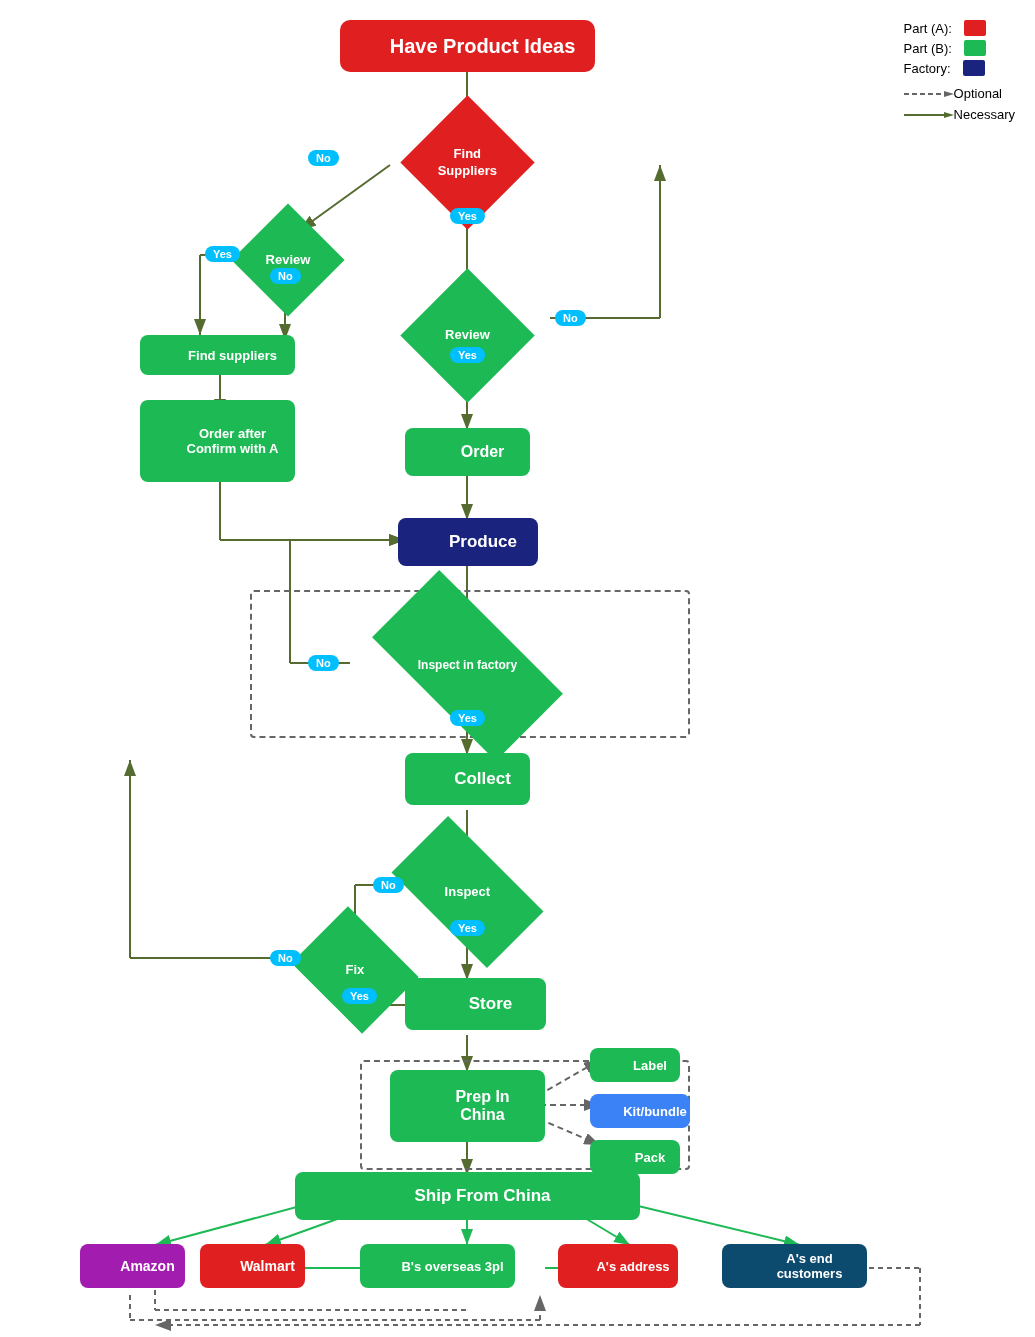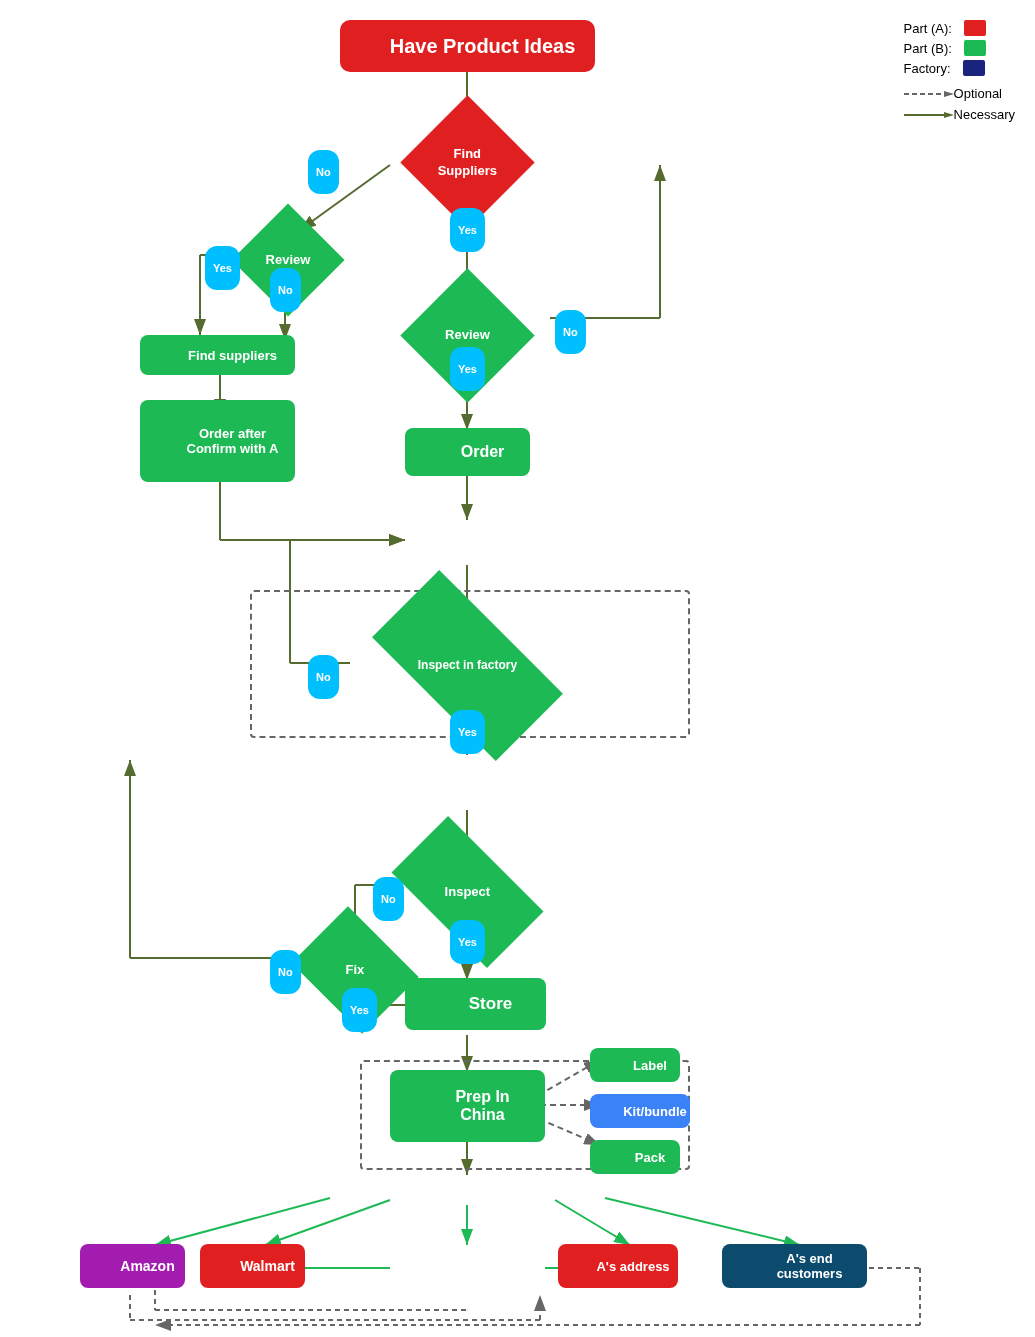--- a/index.html
+++ b/index.html
@@ -36,21 +36,21 @@
       line-height: 1.3;
     }
     
     .badge {
       position: absolute;
       background: #00BFFF;
       color: white;
       font-size: 11px;
       font-weight: bold;
       border-radius: 12px;
-      padding: 16px 8px;
+      padding: 2px 8px;
       white-space: nowrap;
     }
     
     
     #legend {
       position: absolute;
       top: 20px;
       right: 20px;
       font-size: 13px;
     }
@@ -237,26 +237,32 @@
 
   <div class="node rect-node" style="left:140px; top:400px; width:155px; height:82px; background:#1DB954; font-size:13px;">
     <span style="white-space:pre-line; text-align:center;">Order after
 Confirm with A</span>
   </div>
 
   <div class="node rect-node" style="left:405px; top:428px; width:125px; height:48px; background:#1DB954; font-size:16px;">
     <span>Order</span>
   </div>
 
+  <div class="node rect-node" style="left:398px; top:518px; width:140px; height:48px; background:#1A237E; font-size:17px;">
+    <span>Produce</span>
+  </div>
 
   <div style="position:absolute; left:250px; top:590px; width:440px; height:148px; border:2px dashed #666; border-radius:4px; pointer-events:none;"></div>
   <div class="node diamond-node" style="left:380px; top:618px; width:175px; height:95px; background:#1DB954;">
     <div class="diamond-text" style="font-size:12px;">Inspect in factory</div>
   </div>
 
+  <div class="node rect-node" style="left:405px; top:753px; width:125px; height:52px; background:#1DB954; font-size:17px;">
+    <span>Collect</span>
+  </div>
 
   <div class="node diamond-node" style="left:400px; top:852px; width:135px; height:80px; background:#1DB954;">
     <div class="diamond-text">Inspect</div>
   </div>
 
   <div class="node diamond-node" style="left:305px; top:930px; width:100px; height:80px; background:#1DB954;">
     <div class="diamond-text">Fix</div>
   </div>
 
   <div class="node rect-node" style="left:405px; top:978px; width:141px; height:52px; background:#1DB954; font-size:17px;">
@@ -275,29 +281,35 @@
   </div>
 
   <div class="node rect-node" style="left:590px; top:1094px; width:100px; height:34px; background:#3b82f6; font-size:13px;">
     <span>Kit/bundle</span>
   </div>
 
   <div class="node rect-node" style="left:590px; top:1140px; width:90px; height:34px; background:#1DB954; font-size:13px;">
     <span>Pack</span>
   </div>
 
+  <div class="node rect-node" style="left:295px; top:1172px; width:345px; height:48px; background:#1DB954; font-size:17px;">
+    <span>Ship From China</span>
+  </div>
 
   <div class="node rect-node" style="left:80px; top:1244px; width:105px; height:44px; background:#a21caf; font-size:14px;">
     <span>Amazon</span>
   </div>
 
   <div class="node rect-node" style="left:200px; top:1244px; width:105px; height:44px; background:#E02020; font-size:14px;">
     <span>Walmart</span>
   </div>
 
+  <div class="node rect-node" style="left:360px; top:1244px; width:155px; height:44px; background:#1DB954; font-size:13px;">
+    <span>B's overseas 3pl</span>
+  </div>
 
   <div class="node rect-node" style="left:558px; top:1244px; width:120px; height:44px; background:#E02020; font-size:13px;">
     <span>A's address</span>
   </div>
 
   <div class="node rect-node" style="left:722px; top:1244px; width:145px; height:44px; background:#0c4a6e; font-size:13px;">
     <span>A's end customers</span>
   </div>
 
   <div class="badge" style="left:308px; top:150px;">

